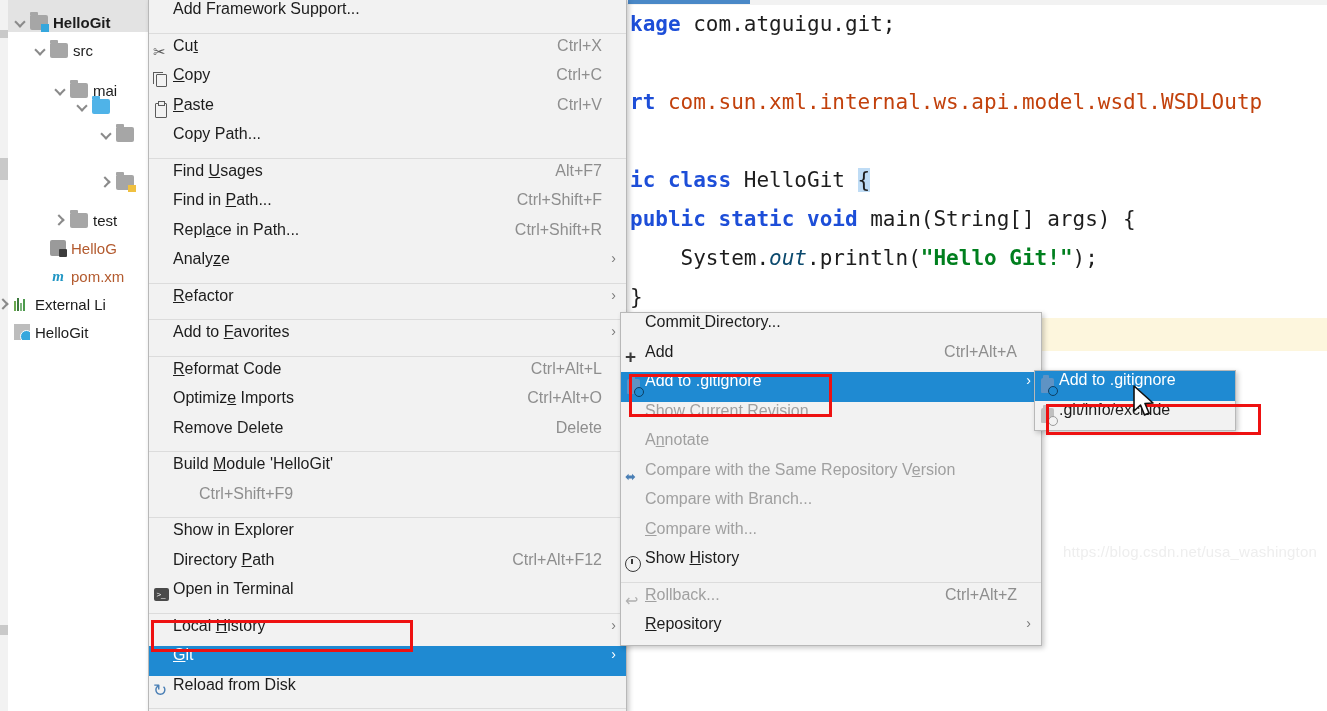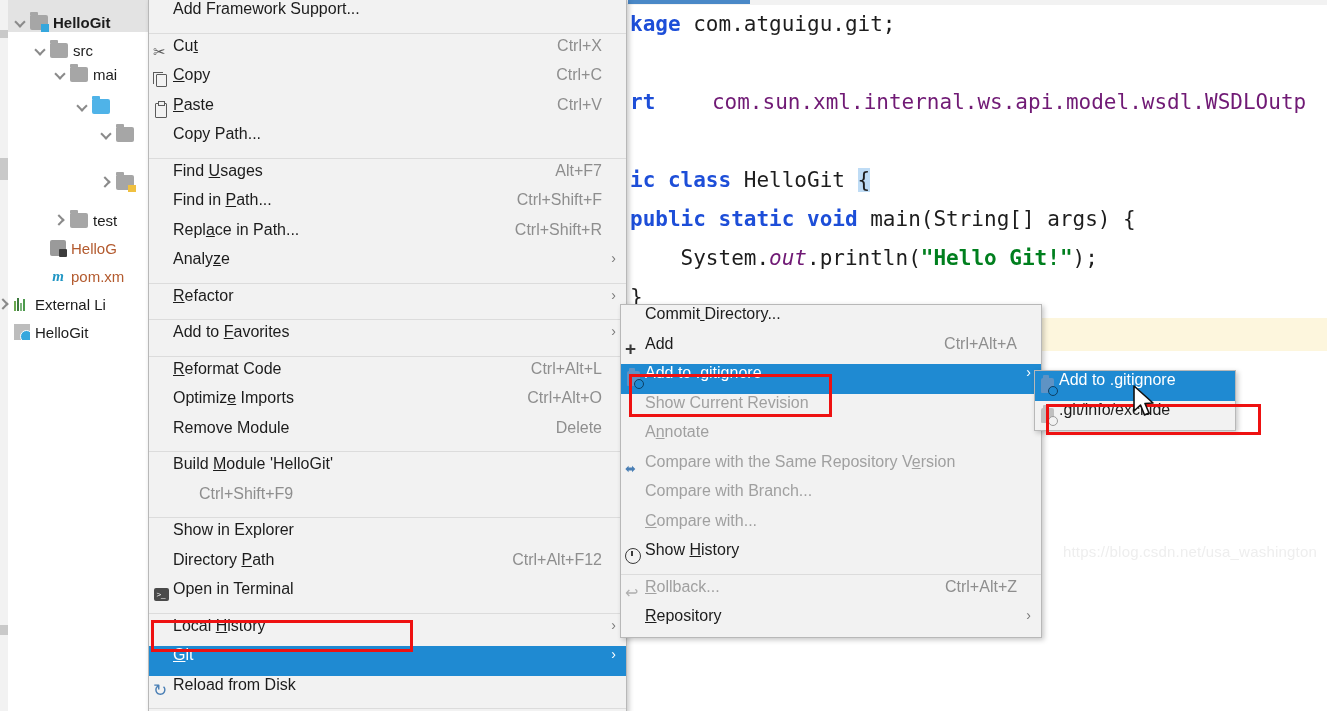--- a/index.html
+++ b/index.html
@@ -148,23 +148,23 @@
   }
   .code {
     position: absolute; left: 10px; top: 5px;
     font-family: "DejaVu Sans Mono", monospace;
     font-size: 21px;
     line-height: 39px;
     white-space: pre;
     color: #1d1d1d;
   }
   .code .kw { color: #1d4ed8; font-weight: bold; }
-  .code .gray { color: #701a75; margin-left: 44px; }
+  .code .gray { color: #c2410c; }
   .code .str { color: #007f1e; font-weight: bold; }
-  .code .field { color: #701a75; font-style: italic; }
+  .code .field { color: #0c4a6e; font-style: italic; }
   .code .brace-hl { background: #bfdcf5; }
 
   .notif-banner {
     position: absolute; left: 6px; top: 318px;
     width: 701px; height: 33px;
     background: #fdf6dd;
   }
 
   
   .menu {
@@ -207,21 +207,21 @@
   
   .redbox {
     position: absolute;
     border: 3px solid #ee1111;
     pointer-events: none;
     box-sizing: border-box;
   }
 
   
   #menu-main    { left: 148px; top: -1px; width: 477px; }
-  #menu-git     { left: 620px; top: 304px; width: 420px; }
+  #menu-git     { left: 620px; top: 312px; width: 420px; }
   #menu-ignore  { left: 1034px; top: 370px; width: 200px; }
 
   
   .gi { display:inline-block; width:16px; height:16px; position:relative; }
   .gi-scissors::before { content:"\2702"; font-size:15px; line-height:16px; }
   .gi-copy { border:1.6px solid #5b5b5b; width:9px; height:11px; border-radius:1px; }
   .gi-copy::after { content:""; position:absolute; left:-4px; top:-3px; width:9px; height:11px; border:1.6px solid #5b5b5b; border-right:none; border-bottom:none; }
   .gi-paste { border:1.6px solid #5b5b5b; width:10px; height:13px; border-radius:1px; }
   .gi-paste::after { content:""; position:absolute; left:2px; top:-3px; width:5px; height:3px; border:1.5px solid #5b5b5b; background:#f2f2f2; }
   .gi-term { width:15px; height:13px; background:#4a4a4a; border-radius:2px; color:#fff; font-size:8px; line-height:13px; text-align:center; }
@@ -270,21 +270,21 @@
         <div class="tree-row bold" style="top: 8px; left: 4px;">
           <span class="chev"></span>
           <span class="proj-ico"></span>
           <span>HelloGit</span>
         </div>
         <div class="tree-row" style="top: 36px; left: 24px;">
           <span class="chev"></span>
           <span class="folder"></span>
           <span>src</span>
         </div>
-        <div class="tree-row" style="top: 60px; left: 44px; text-align: right;">
+        <div class="tree-row" style="top: 76px; left: 44px; text-align: right;">
           <span class="chev"></span>
           <span class="folder"></span>
           <span>mai</span>
         </div>
         <div class="tree-row" style="top: 92px; left: 66px;">
           <span class="chev"></span>
           <span class="folder blue"></span>
           <span></span>
         </div>
         <div class="tree-row" style="top: 120px; left: 90px;">
@@ -426,21 +426,21 @@
         <span class="arrow"></span>
       </div>
       <div class="menu-item">
         <span class="ico"></span>
         <span class="lbl">Optimiz<span class="u">e</span> Imports</span>
         <span class="acc">Ctrl+Alt+O</span>
         <span class="arrow"></span>
       </div>
       <div class="menu-item">
         <span class="ico"></span>
-        <span class="lbl">Remove Module</span>
+        <span class="lbl">Remove Delete</span>
         <span class="acc">Delete</span>
         <span class="arrow"></span>
       </div>
       <div class="sep"></div>
       <div class="menu-item">
         <span class="ico"></span>
         <span class="lbl">Build <span class="u">M</span>odule 'HelloGit'</span>
         <span class="arrow"></span>
       </div>
       <div class="menu-item">

